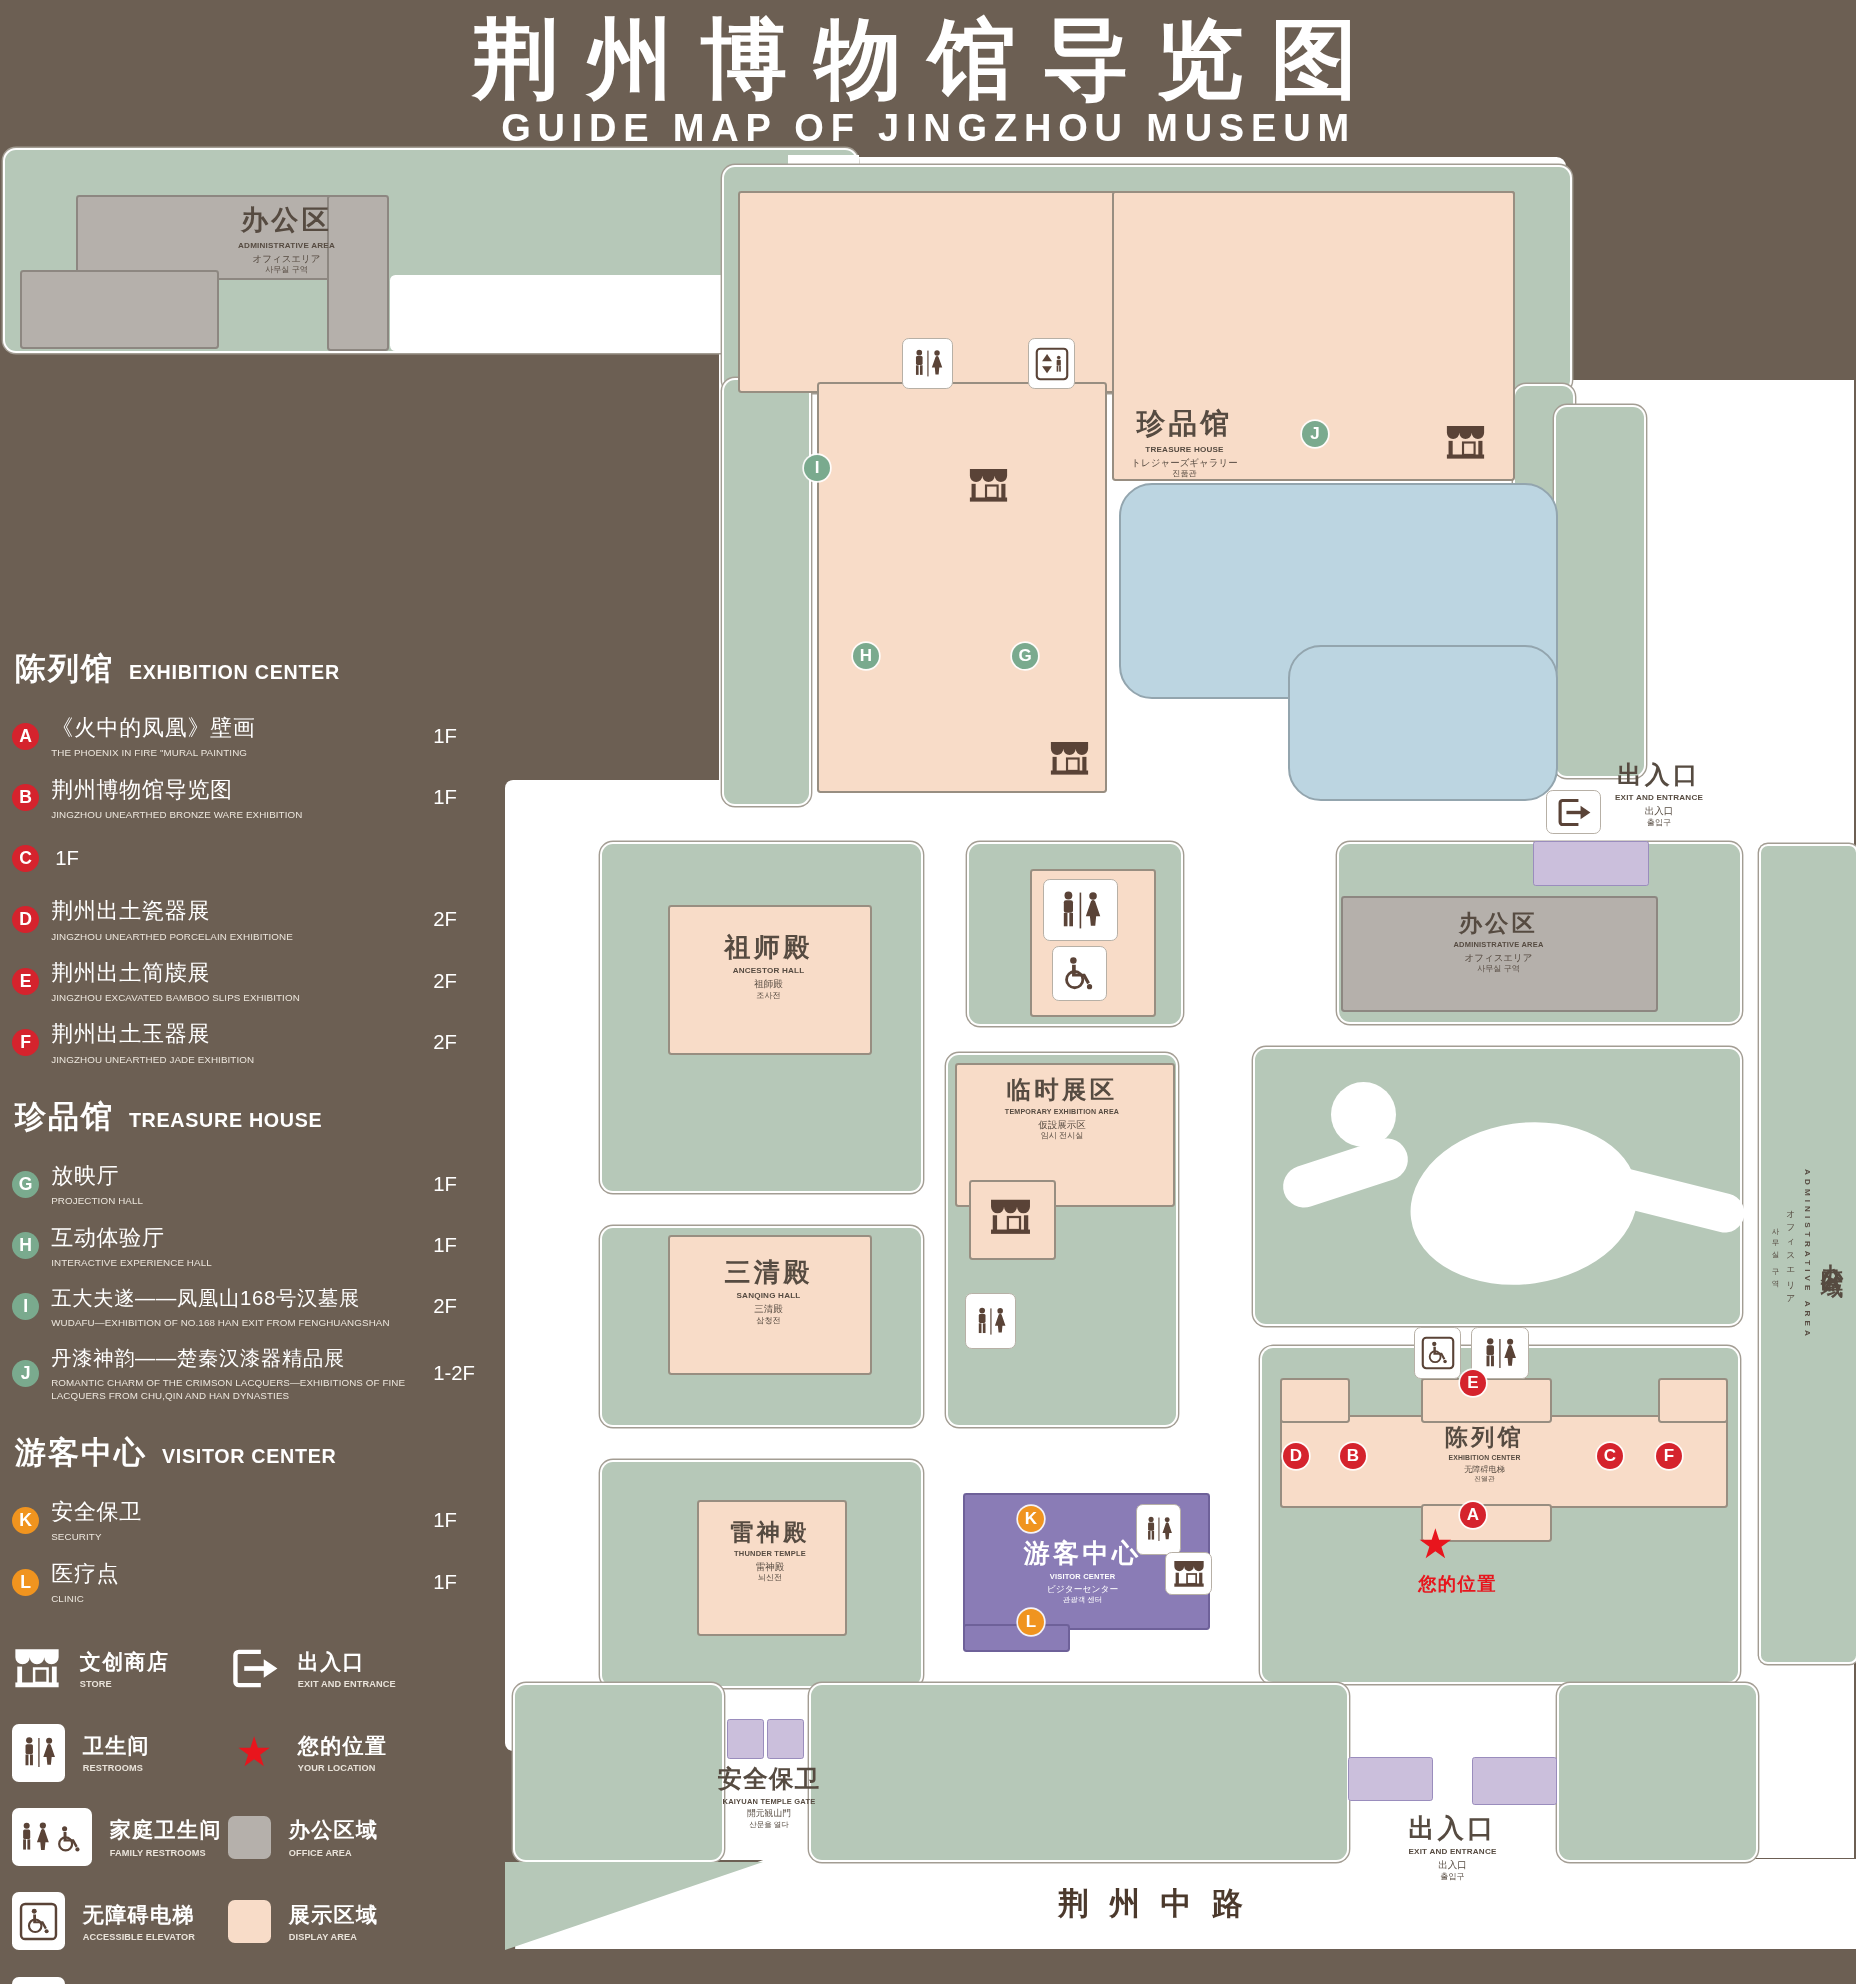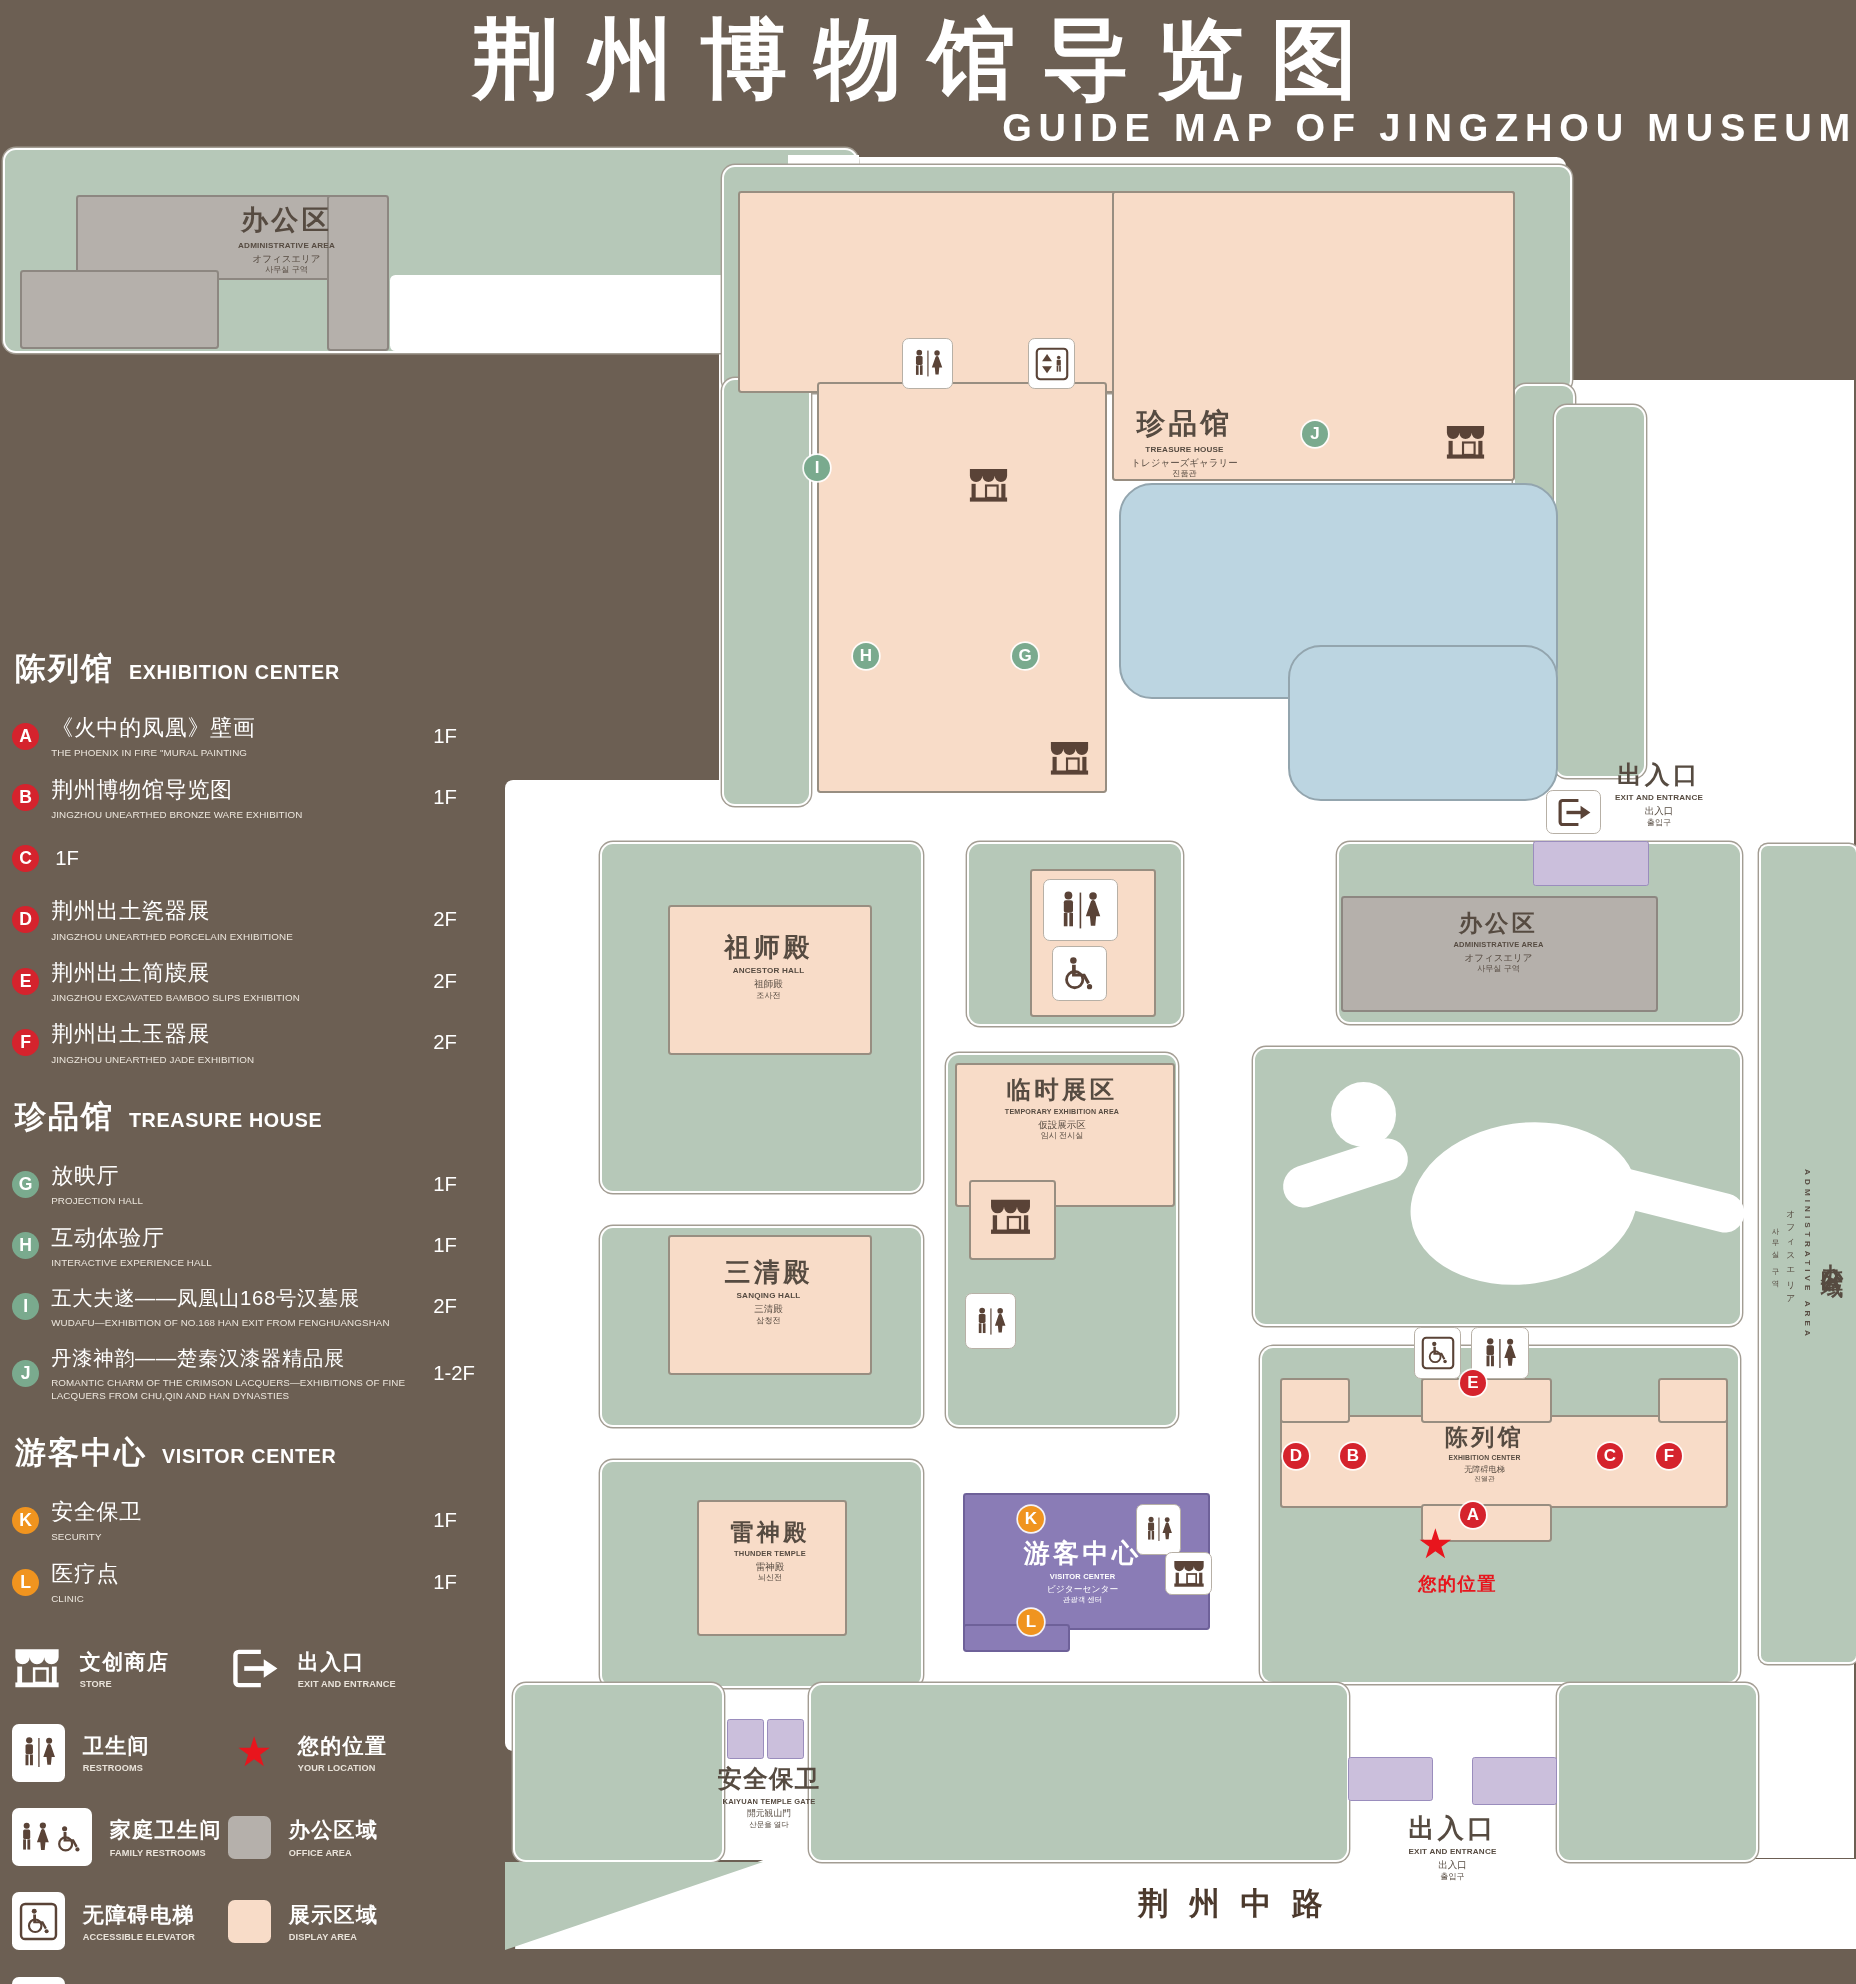--- a/index.html
+++ b/index.html
@@ -12,21 +12,21 @@
   .white{background:#ffffff}
   .lawn{background:#b6c8b8;border-radius:11px;box-shadow:0 0 0 2px #ffffff,0 0 0 3.4px #a39d93}
   .lawn.noring{box-shadow:none;border-radius:0}
   .peach{background:#f8dcc8;border:2px solid #988e81;border-radius:3.4px}
   .grayb{background:#b5b0ab;border:2px solid #8d8781;border-radius:3.4px}
   .purpleb{background:#8a7cb6;border:2px solid #6e6199;border-radius:3.4px}
   .lavb{background:#cbbfdc;border:1.4px solid #9a8dbd;border-radius:2.7px}
   .waterb{background:#bcd5e1;border:2px solid #93a5ae;border-radius:33px}
   
   .title{left:0;width:100%;top:1.4px;text-align:center;font-size:87px;font-weight:bold;letter-spacing:27px;color:#fff;white-space:nowrap}
-  .subtitle{left:0;width:100%;top:107px;text-align:right;font-size:38px;letter-spacing:6.8px;color:#fff;font-weight:bold;white-space:nowrap}
+  .subtitle{left:0;width:100%;top:107px;text-align:center;font-size:38px;letter-spacing:6.8px;color:#fff;font-weight:bold;white-space:nowrap}
   
   .blabel{text-align:center;color:#564b41;line-height:1.32}
   .bl-zh{font-weight:bold;letter-spacing:3.4px}
   .bl-en{font-size:8.1px;font-weight:bold;letter-spacing:0.2px;margin-top:2px}
   .bl-ja{font-size:9.5px;margin-top:1.4px}
   .bl-kr{font-size:8.1px}
   .white-text, .white-text .bl-zh, .white-text .bl-en, .white-text .bl-ja, .white-text .bl-kr{color:#fff}
   
   .marker{width:26px;height:26px;border-radius:50%;display:flex;align-items:center;justify-content:center;
     color:#fff;font-weight:bold;font-size:17px;box-shadow:0 0 0 1.7px rgba(255,255,255,.9)}
@@ -48,21 +48,21 @@
   .symbols{display:grid;grid-template-columns:216px 1fr;row-gap:24.4px;margin-top:33px}
   .sym-cell{display:flex;align-items:center;gap:17.6px;min-height:60px}
   .sym-zh{font-size:21px;font-weight:bold;letter-spacing:1.4px}
   .sym-en{font-size:9.2px;font-weight:bold;color:#e9e3da;margin-top:3.4px;letter-spacing:0.1px}
   .wbox{background:#fff;border-radius:6.8px;display:flex;align-items:center;justify-content:center;color:#5a4337;flex:0 0 auto}
   .sq{width:43px;height:43px;border-radius:6.8px;flex:0 0 auto}
   .star{color:#e8151d;line-height:1}
   
   .vert{display:flex;flex-direction:row;align-items:center;justify-content:center;gap:5.4px;height:100%;color:#564b41}
   .vert div{writing-mode:vertical-rl;text-orientation:mixed;letter-spacing:4.1px}
-  .road-label{font-weight:bold;color:#4b392c;text-align:right}
+  .road-label{font-weight:bold;color:#4b392c;text-align:left}
 </style>
 </head>
 <body>
 
 <svg width="0" height="0" style="position:absolute" aria-hidden="true">
   <defs>
     <symbol id="sym-man" viewBox="0 0 20 44">
       <circle cx="10" cy="5.4" r="4.6" fill="currentColor"></circle>
       <rect x="4.6" y="11" width="10.8" height="14.6" rx="2.4" fill="currentColor"></rect>
       <rect x="4.6" y="26" width="4.3" height="15.6" fill="currentColor"></rect>

